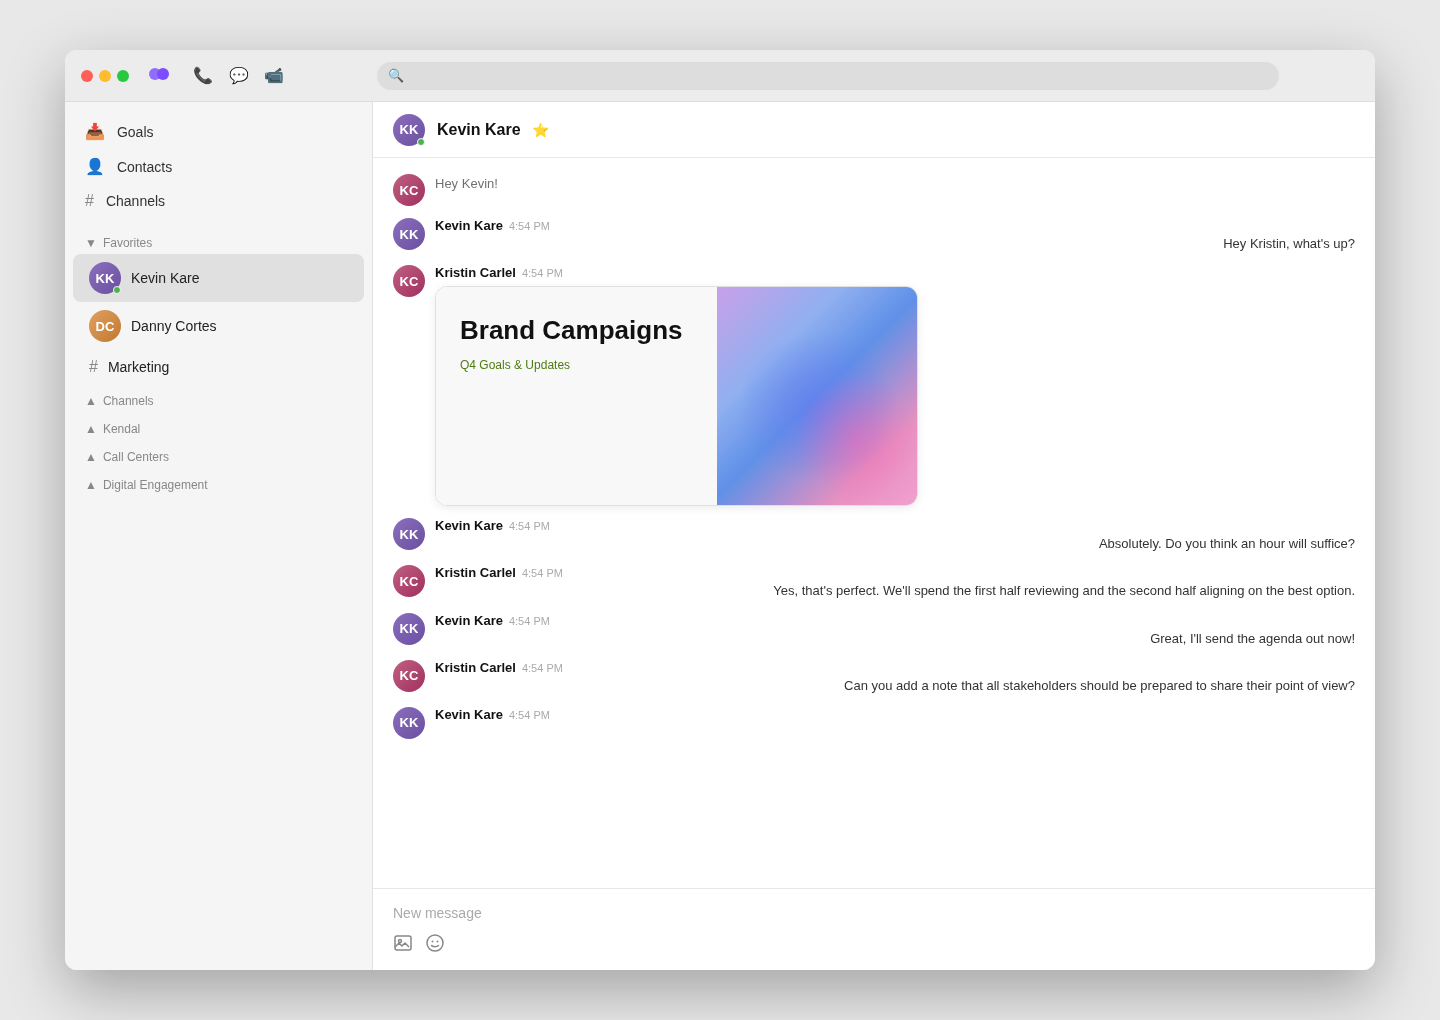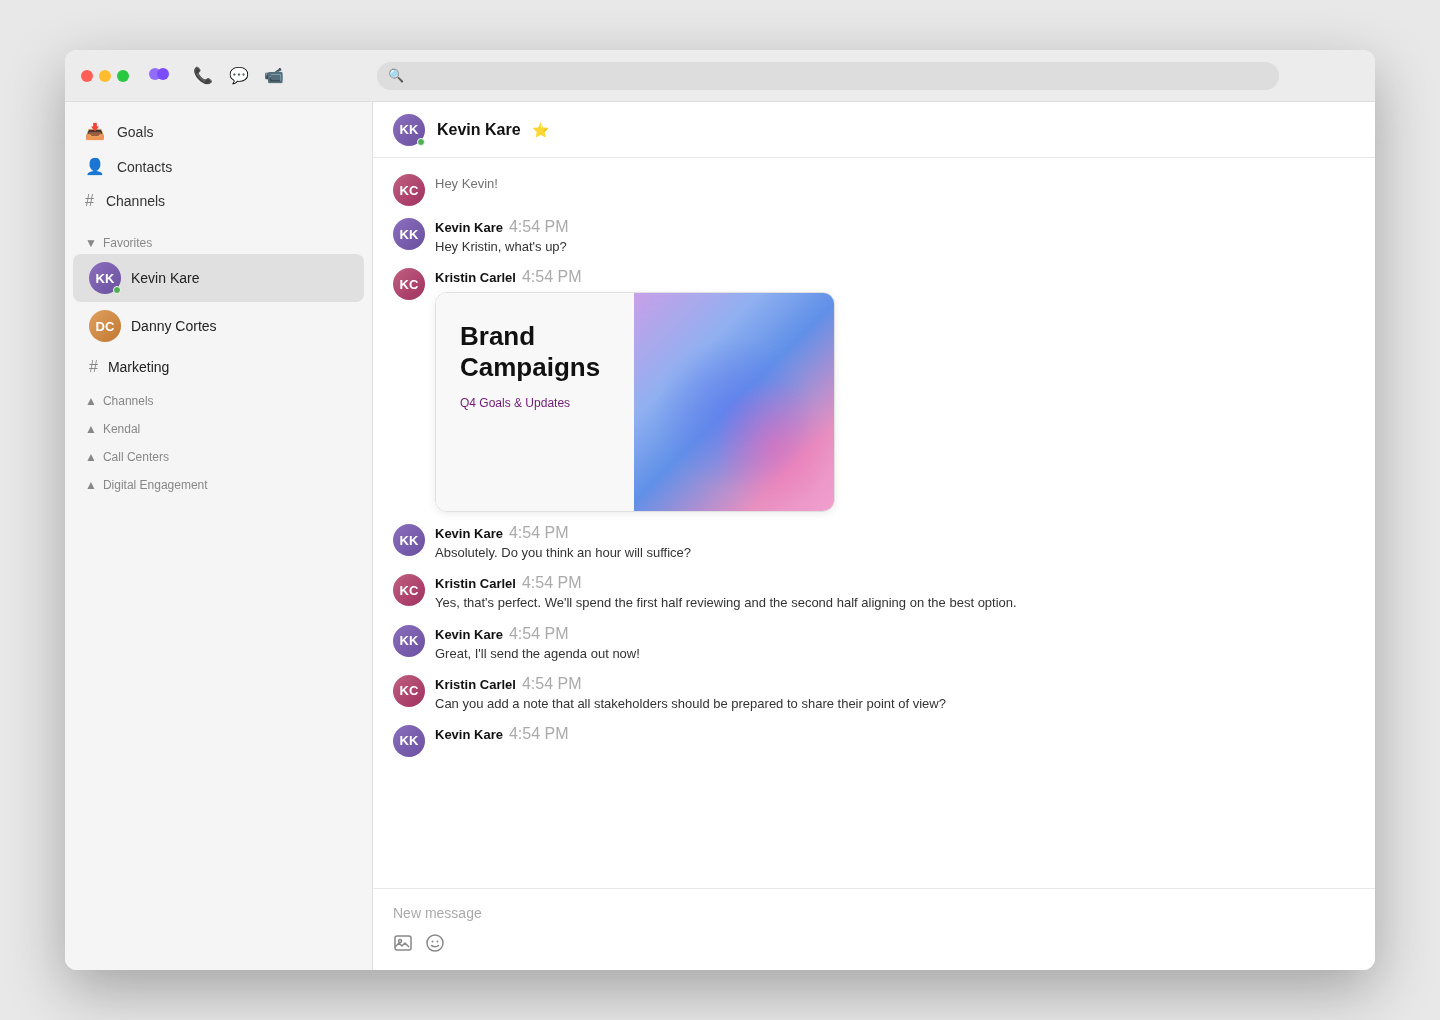--- a/index.html
+++ b/index.html
@@ -190,30 +190,31 @@
       align-items: baseline;
       gap: 6px;
       margin-bottom: 2px;
     }
     .message-sender {
       font-size: 13px;
       font-weight: 600;
       color: #111;
     }
     .message-time {
-      font-size: 16px;
+      font-size: 11px;
       color: #aaa;
     }
     .message-text {
       font-size: 13px;
       color: #333;
       line-height: 1.4;
+      text-align: right;
     }
     .brand-card {
-      width: 400px;
+      width: 483px;
       height: 220px;
       border-radius: 12px;
       overflow: hidden;
       display: flex;
       margin-top: 6px;
       border: 1px solid #e0e0e0;
       box-shadow: 0 2px 8px rgba(0,0,0,0.08);
     }
     .brand-card-left {
       flex: 1;
@@ -224,21 +225,21 @@
       gap: 12px;
     }
     .brand-card-title {
       font-size: 26px;
       font-weight: 800;
       color: #111;
       line-height: 1.2;
     }
     .brand-card-subtitle {
       font-size: 12px;
-      color: #701a75;
+      color: #4d7c0f;
     }
     .brand-card-right {
       width: 200px;
       background: linear-gradient(135deg, #c8a0e8 0%, #90b0f0 30%, #6090e8 50%, #e890c0 80%, #f0a0d0 100%);
       position: relative;
       overflow: hidden;
     }
     .brand-card-right::before {
       content: '';
       position: absolute;

